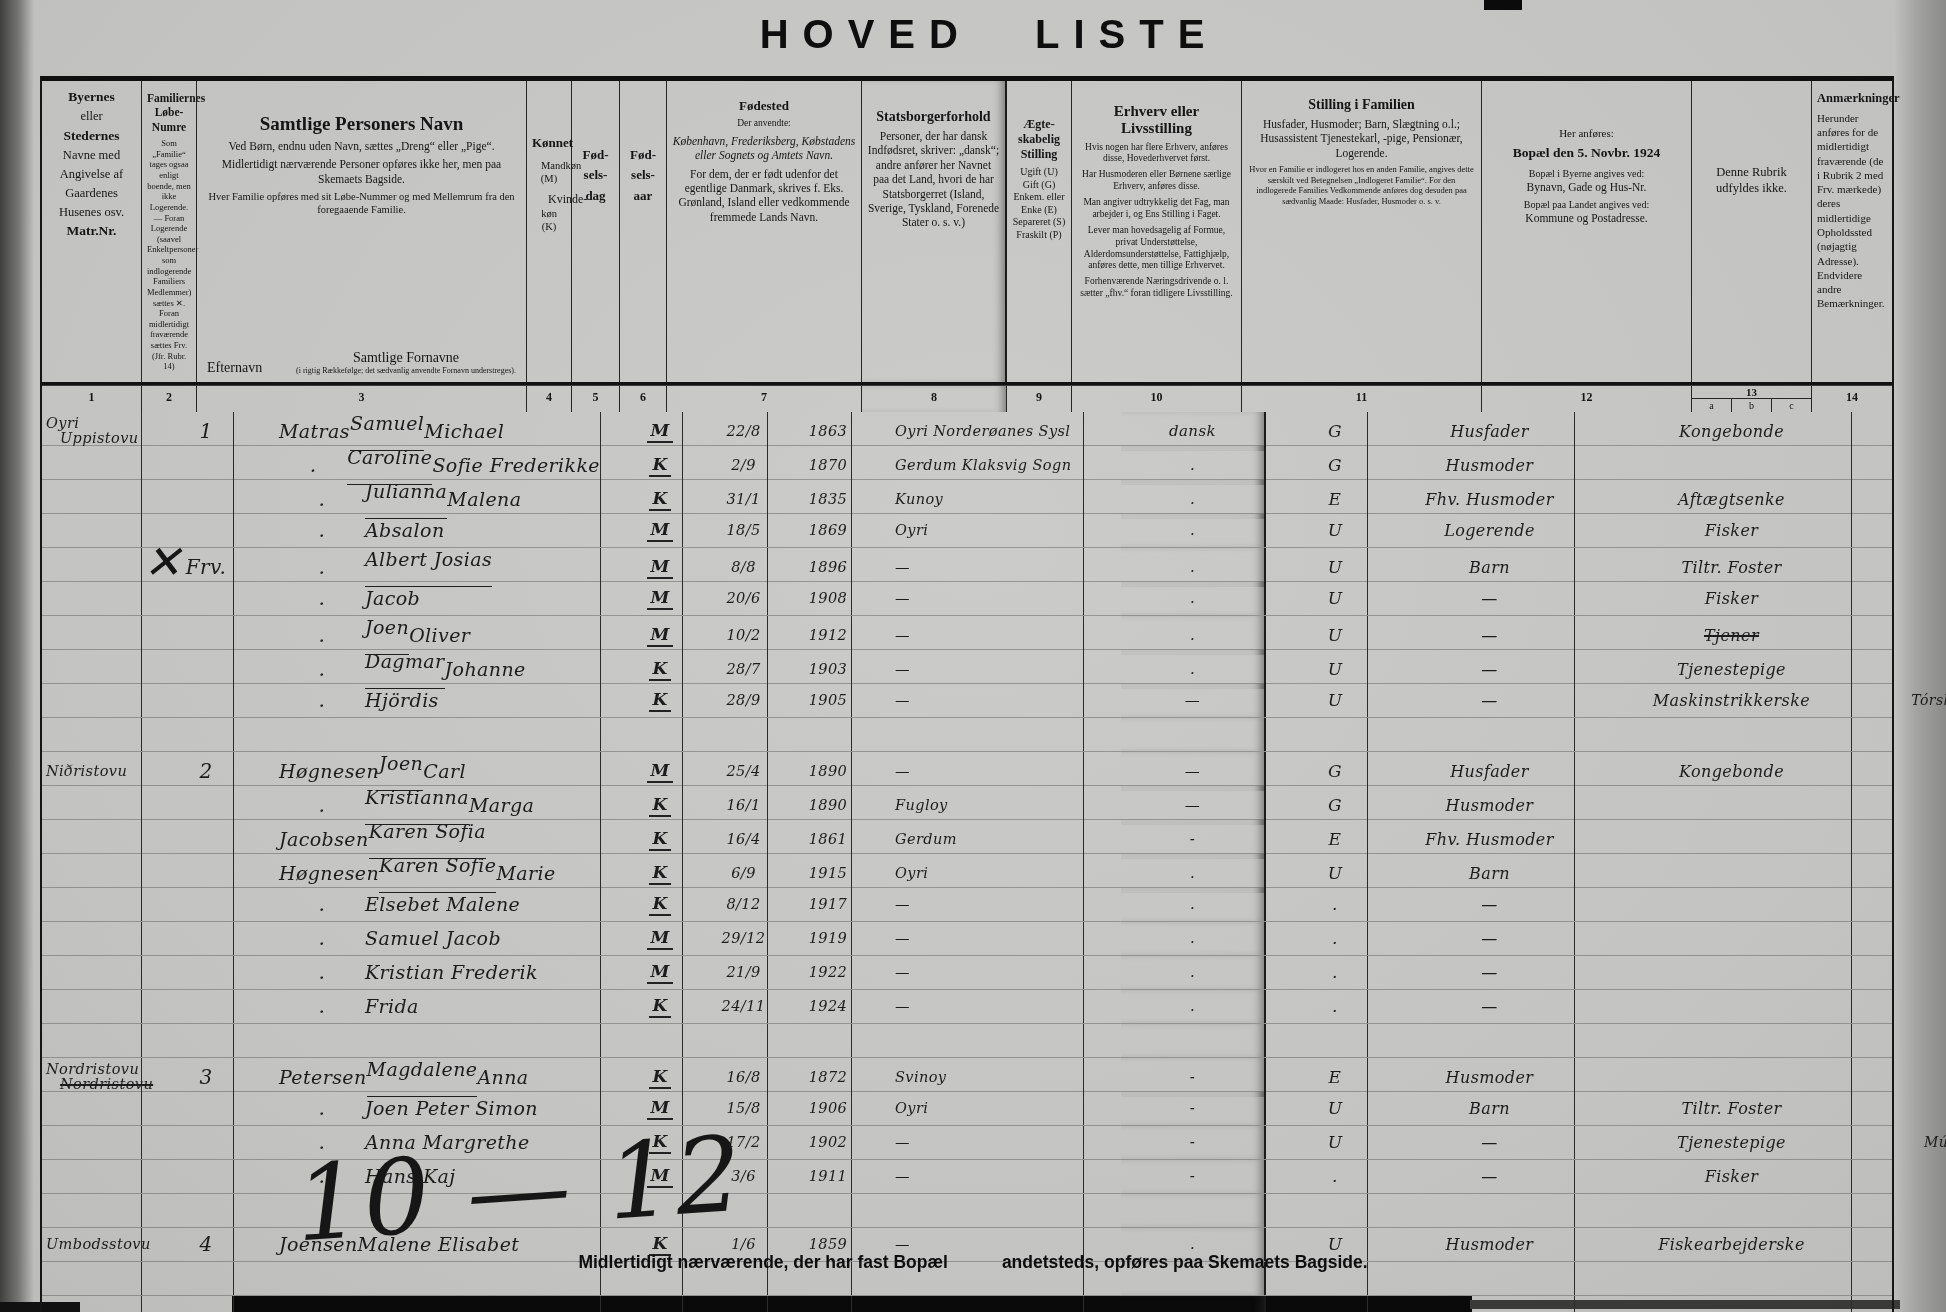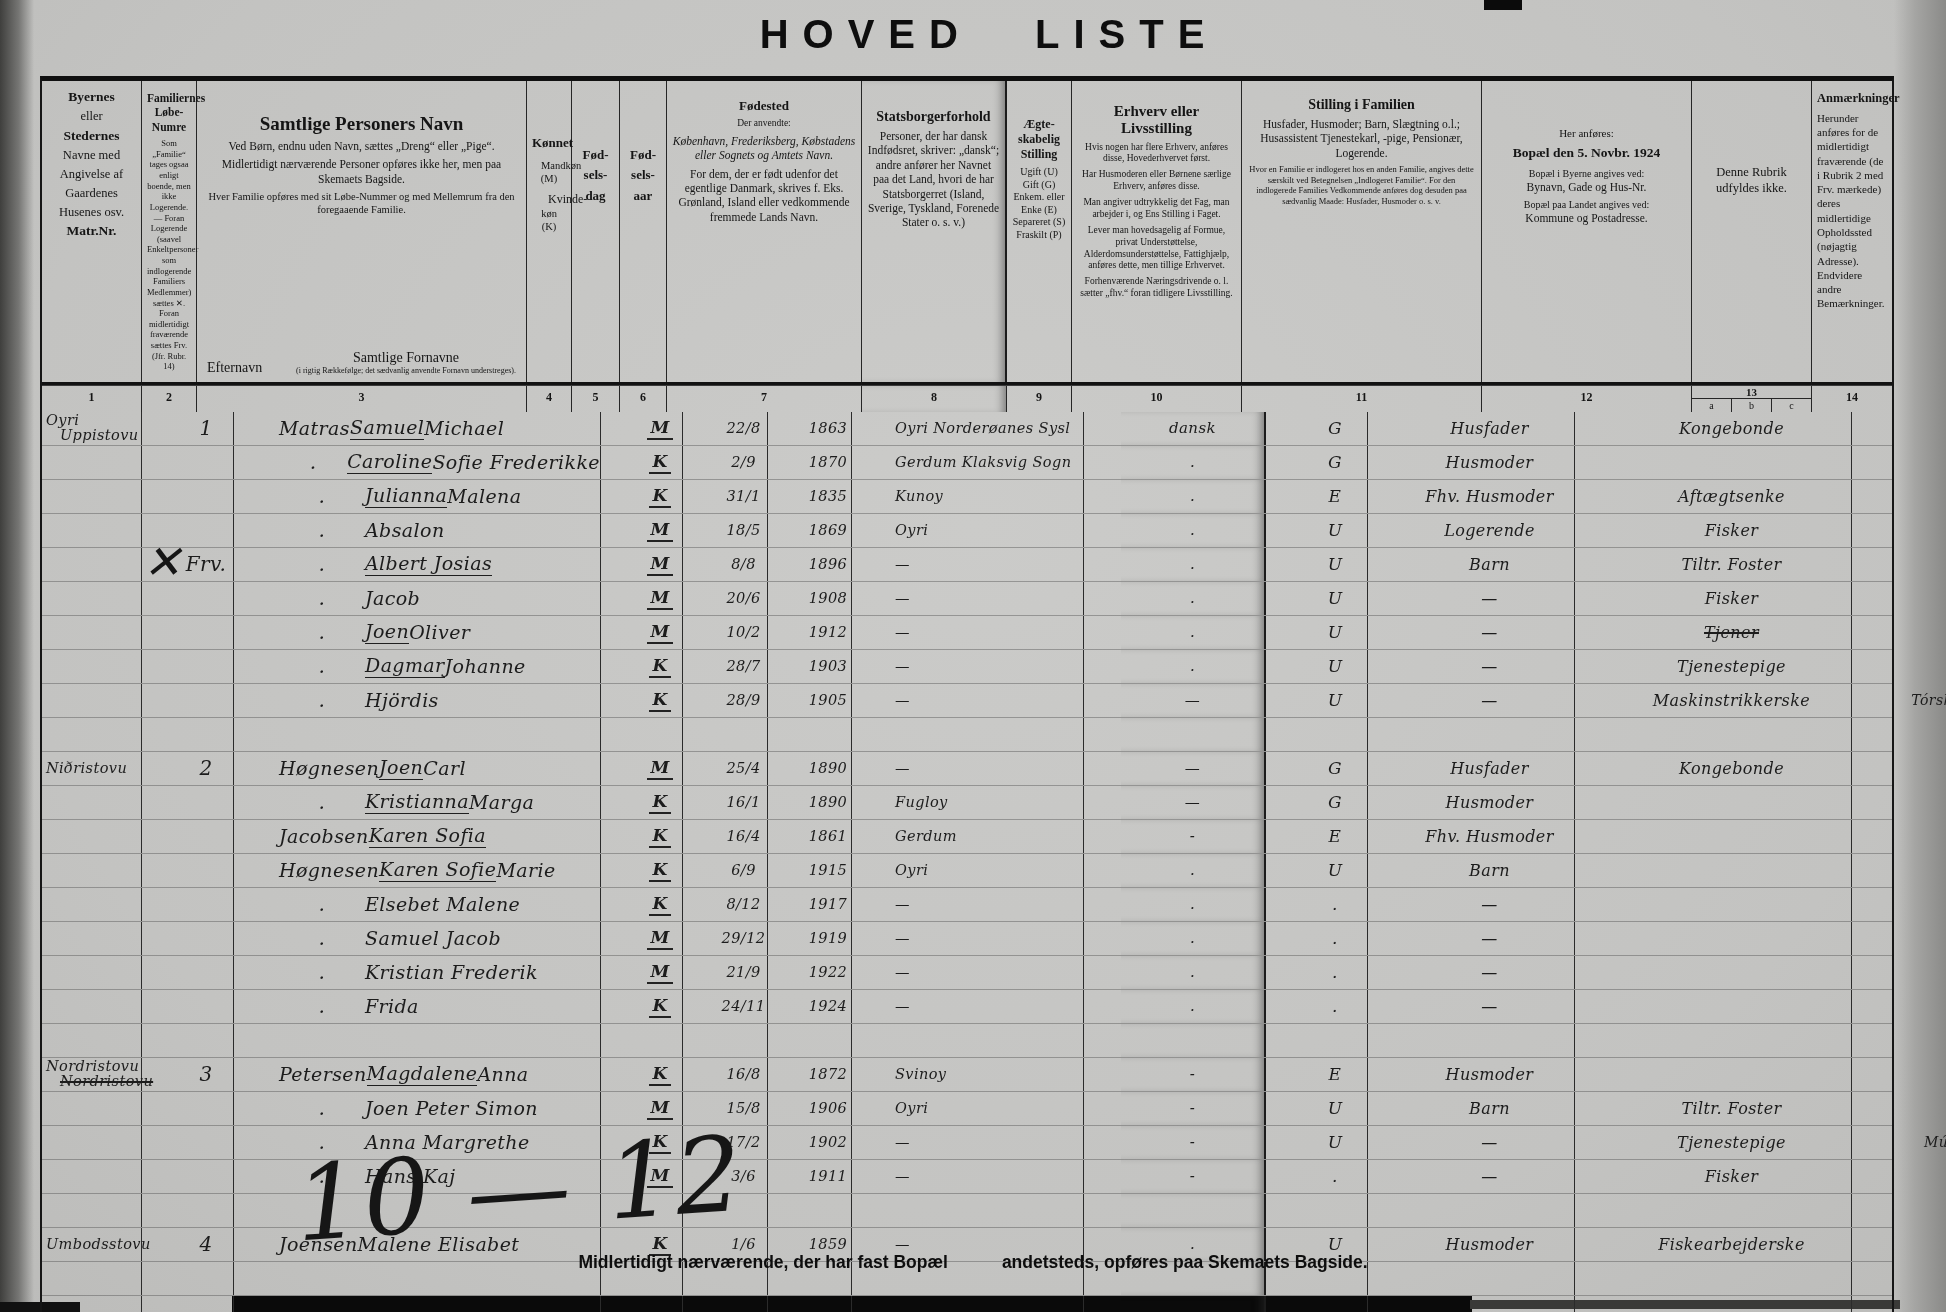--- a/index.html
+++ b/index.html
@@ -63,21 +63,21 @@
   .hw{font-family:"DejaVu Serif", serif;font-style:italic;color:#1c1c1c;letter-spacing:.4px;}
   .cell-place{flex-direction:column;align-items:flex-start;justify-content:center;
     padding-left:4px;font-size:14.5px;line-height:1.05;}
   .cell-place .l2{padding-left:14px;}
   .struck{text-decoration:line-through;text-decoration-thickness:2px;}
   .cell-num{font-size:20px;}
   .xmark{position:absolute;left:-36px;top:-13px;font-size:46px;font-family:"DejaVu Serif",serif;
     font-style:italic;color:#161616;z-index:3;}
   .cell-name{justify-content:flex-start;padding-left:8px;font-size:19px;white-space:nowrap;}
   .cell-name .dot{width:86px;text-align:center;font-size:20px;}
-  .useg{border-bottom:1.5px solid #1f1f1f;padding-bottom:1px;font-style:italic;}
+  .useg{border-bottom:1.5px solid #1f1f1f;padding-bottom:16px;font-style:italic;}
   .cell-sex{font-size:17px;font-weight:bold;}
   .sexmark{border-bottom:2.5px solid #222;padding:0 3px 1px 3px;}
   .cell-day,.cell-year{font-size:14.5px;}
   .cell-birth{justify-content:flex-start;padding-left:6px;font-size:14.5px;white-space:nowrap;}
   .cell-cit{font-size:15px;text-align:center;}
   .cell-mar{font-size:17px;}
   .cell-pos{font-size:16px;white-space:nowrap;}
   .cell-occ{font-size:16px;white-space:nowrap;}
   .cell-res{font-size:14px;white-space:nowrap;}
   .cell-rem{font-size:13.5px;white-space:nowrap;}

